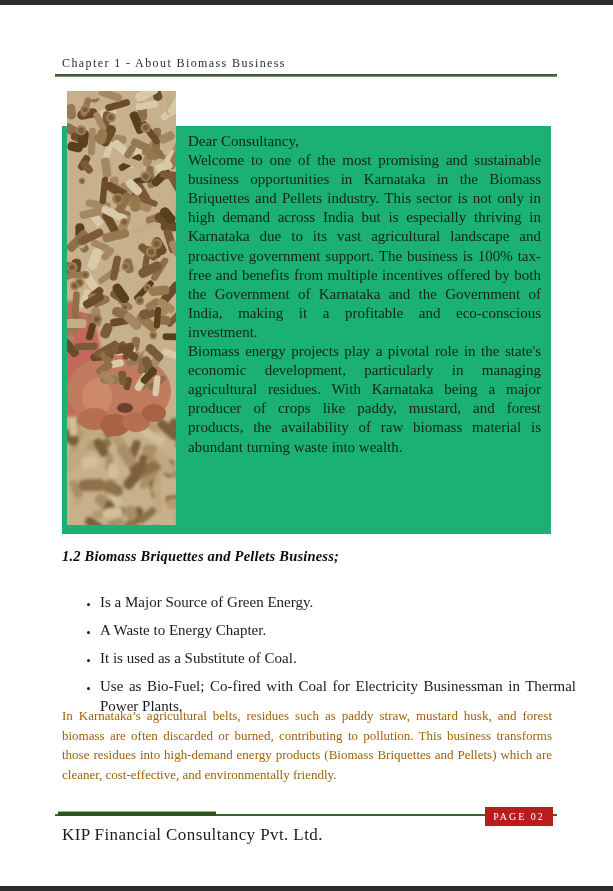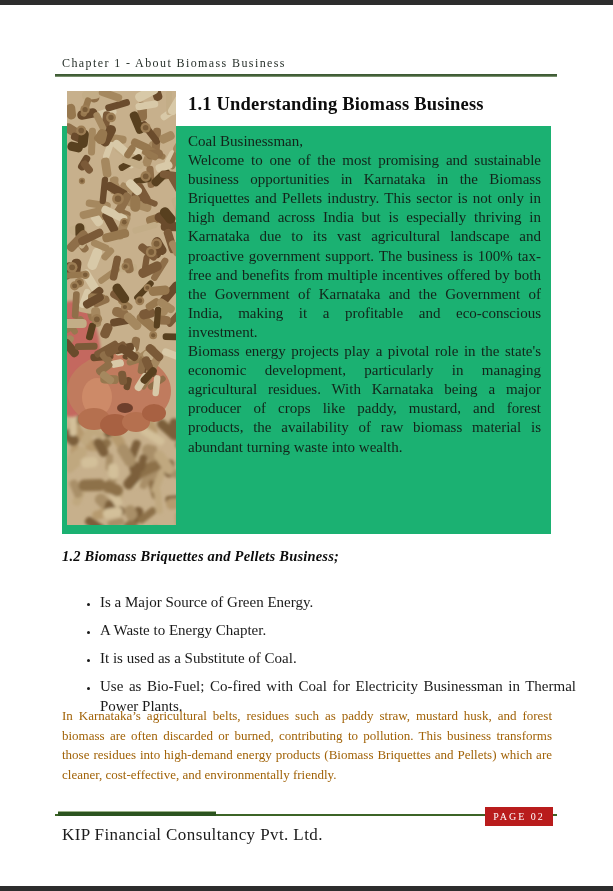--- a/index.html
+++ b/index.html
@@ -386,25 +386,24 @@
           <circle cx="5.112546936841682" cy="176.36955335736275" r="5.4148051457013935" fill="#9c7d54"></circle>
           <circle cx="5.112546936841682" cy="176.36955335736275" r="2.978142830135767" fill="#7a5c38"></circle>
           <circle cx="7.638871761038899" cy="194.88072822336107" r="4.531514760805294" fill="#9c7d54"></circle>
           <circle cx="7.638871761038899" cy="194.88072822336107" r="2.492333118442912" fill="#7a5c38"></circle>
           <circle cx="78.70173973822966" cy="85.37045350298285" r="5.255268021253869" fill="#9c7d54"></circle>
           <circle cx="78.70173973822966" cy="85.37045350298285" r="2.8903974116896283" fill="#7a5c38"></circle>
         </g>
       </svg>
   </div>
 
-  <div class="section1-heading">1.1 Understanding Biomass Business</div>
 
   <div class="green-box">
     <div class="green-box-text">
-      <div class="salutation">Coal Businessman,</div>
+      <div class="salutation">Dear Consultancy,</div>
       <div class="para1">Welcome to one of the most promising and sustainable business opportunities in Karnataka in the Biomass Briquettes and Pellets industry. This sector is not only in high demand across India but is especially thriving in Karnataka due to its vast agricultural landscape and proactive government support. The business is 100% tax-free and benefits from multiple incentives offered by both the Government of Karnataka and the Government of India, making it a profitable and eco-conscious investment.</div>
       <div class="para2">Biomass energy projects play a pivotal role in the state's economic development, particularly in managing agricultural residues. With Karnataka being a major producer of crops like paddy, mustard, and forest products, the availability of raw biomass material is abundant turning waste into wealth.</div>
     </div>
   </div>
 
   <div class="section2-heading">1.2 Biomass Briquettes and Pellets Business;</div>
 
   <ul class="bullet-list">
     <li>Is a Major Source of Green Energy.</li>
     <li>A Waste to Energy Chapter.</li>

